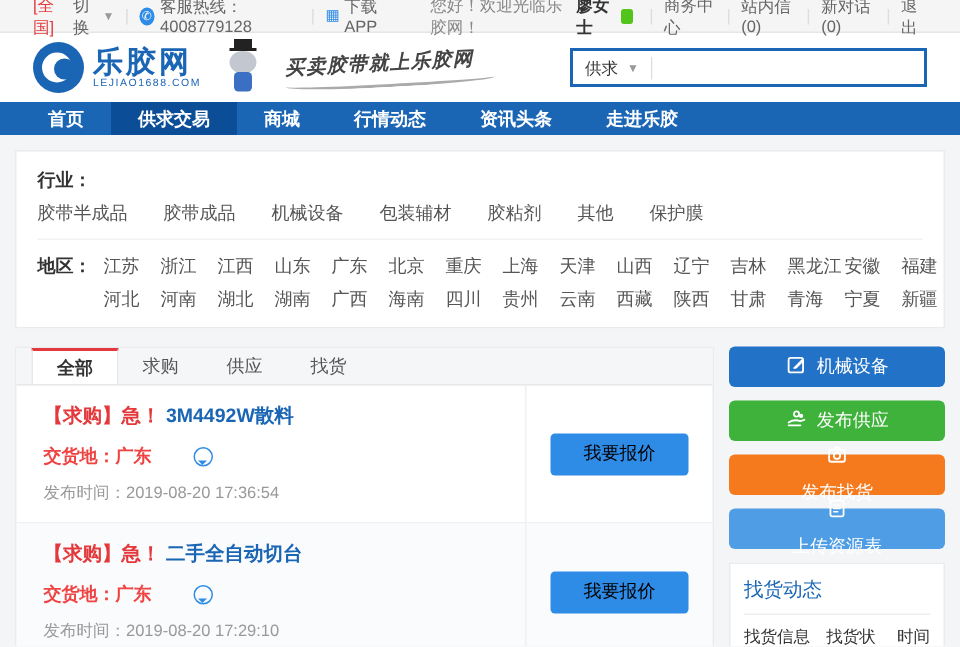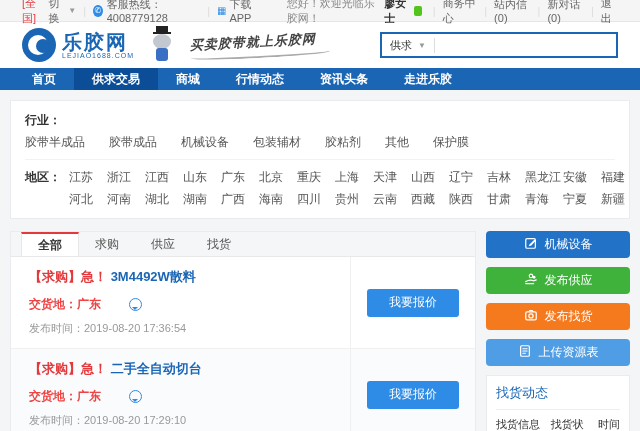--- a/index.html
+++ b/index.html
@@ -82,21 +82,21 @@
   .l-title .red { color:#e4393c; }
   .l-title .blue { color:#1a66b5; }
   .l-meta { margin-top:10px; font-size:12px; color:#ef4444; display:flex; align-items:center;font-weight:bold; }
   .chat-ic { width:13px; height:13px; border:1px solid #2e8be6; border-radius:50%;
              display:inline-block; margin-left:28px; position:relative; cursor:pointer; }
   .chat-ic:after { content:""; position:absolute; left:2px; bottom:-3px; width:0; height:0;
                    border:3px solid transparent; border-top-color:#2e8be6; }
   .l-time { margin-top:8px; font-size:11px; color:#999; }
   .l-action { width:125px; flex:none; border-left:1px solid #f0f0f0; display:flex;
               align-items:center; justify-content:center; }
-  .quote-btn { width:92px; height:28px; background:#2e8be6; color:#ffffff; border:none;
+  .quote-btn { width:92px; height:28px; background:#2e8be6; color:#000000; border:none;
                border-radius:3px; font-size:12px; cursor:pointer; }
 
   
   .side { width:144px; flex:none; display:flex; flex-direction:column; }
   .pub-btn { height:27px; border:none; border-radius:4px; color:#fff; font-size:12px;
              margin-bottom:9px; cursor:pointer; display:flex; align-items:center;
              justify-content:center; gap:7px; }
   .pub-btn svg { width:14px; height:14px; }
   .dyn-card { background:#fff; border:1px solid #e9ebee; padding:8px 9px; }
   .dyn-title { color:#1a66b5; font-size:13px; padding-bottom:7px; border-bottom:1px solid #eee; }
@@ -281,29 +281,29 @@
             </button>
             <button class="pub-btn" style="background: rgb(62, 178, 58);">
               <span><svg viewBox="0 0 16 16">
                   <circle cx="8" cy="4.5" r="2" fill="none" stroke="#fff" stroke-width="1.3"></circle>
                   <circle cx="11.5" cy="6" r="1.6" fill="#fff"></circle>
                   <path d="M2 11c3-2 6-2 9-1l3-1" fill="none" stroke="#fff" stroke-width="1.4" stroke-linecap="round"></path>
                   <path d="M2 13.2h9" stroke="#fff" stroke-width="1.4" stroke-linecap="round"></path>
                 </svg></span>
               <span>发布供应</span>
             </button>
-            <button class="pub-btn" style="background: rgb(245, 122, 30);">
+            <button class="pub-btn" style="background: rgb(245, 122, 30); flex-direction: column;">
               <span><svg viewBox="0 0 16 16">
                   <rect x="2" y="4.5" width="12" height="9" rx="1.5" fill="none" stroke="#fff" stroke-width="1.4"></rect>
                   <path d="M5.5 4.5l1-1.7h3l1 1.7" fill="none" stroke="#fff" stroke-width="1.3"></path>
                   <circle cx="8" cy="9" r="2.4" fill="none" stroke="#fff" stroke-width="1.4"></circle>
                 </svg></span>
               <span>发布找货</span>
             </button>
-            <button class="pub-btn" style="background: rgb(79, 157, 228);">
+            <button class="pub-btn" style="background: rgb(79, 157, 228); flex-direction: column;">
               <span><svg viewBox="0 0 16 16">
                   <rect x="3" y="2" width="10" height="12" rx="1.2" fill="none" stroke="#fff" stroke-width="1.4"></rect>
                   <path d="M5.5 5.5h5M5.5 8h5M5.5 10.5h3" stroke="#fff" stroke-width="1.2" stroke-linecap="round"></path>
                 </svg></span>
               <span>上传资源表</span>
             </button>
           </div>
         <div class="dyn-card">
           <div class="dyn-title">找货动态</div>
           <div class="dyn-head">

